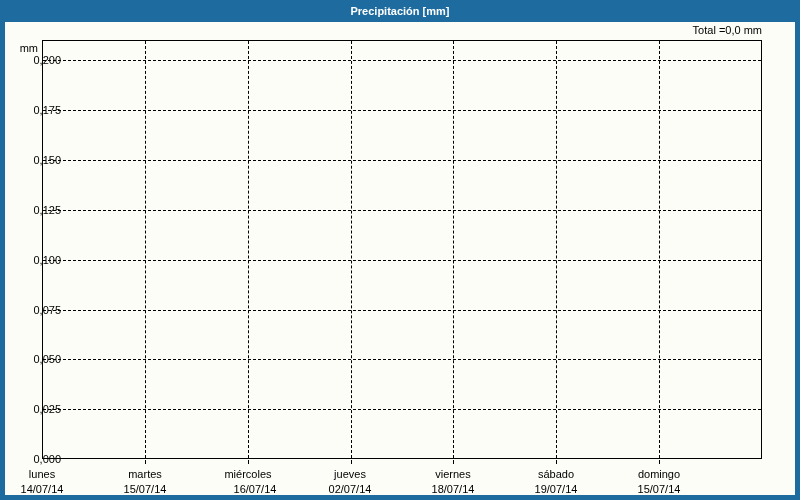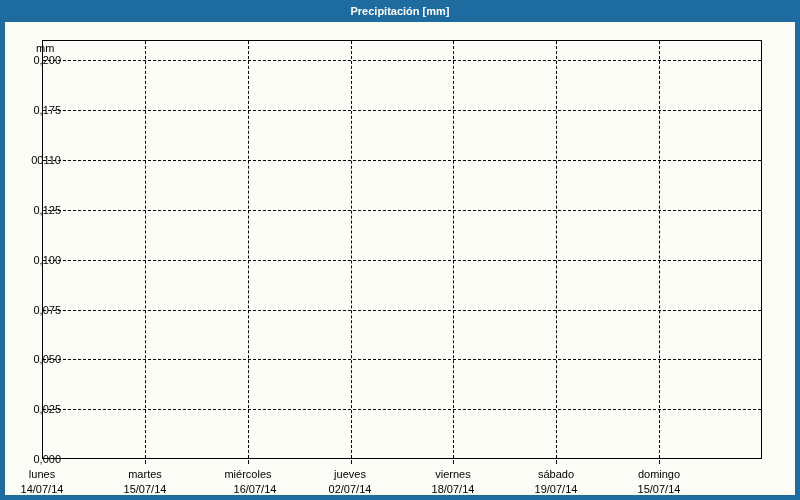--- a/index.html
+++ b/index.html
@@ -40,22 +40,22 @@
     width: 200px;
     text-align: right;
     font-size: 11px;
     color: #000;
   }
   .unit-label {
     position: absolute;
     top: 42px;
     left: 0;
     width: 38px;
+    text-align: right;
     font-size: 11px;
-    margin-left: 36px;
   }
   .plot {
     position: absolute;
     left: 42px; top: 40px;
     width: 720px; height: 419px;
     border: 1px solid #000;
     background: transparent;
   }
   .hgrid {
     position: absolute;
@@ -99,20 +99,21 @@
 <body>
 
 <div class="frame">
 
   <div class="titlebar">
     <span>Precipitación [mm]</span>
   </div>
 
   <div class="canvas"></div>
 
+  <div class="total-label">Total =0,0 mm</div>
 
   <div class="unit-label">mm</div>
 
   <div class="plot">
 
     <div class="hgrid" style="top:19px"></div>
     <div class="hgrid" style="top:69px"></div>
     <div class="hgrid" style="top:119px"></div>
     <div class="hgrid" style="top:169px"></div>
     <div class="hgrid" style="top:219px"></div>
@@ -123,21 +124,21 @@
     <div class="vgrid" style="left:102px"></div>
     <div class="vgrid" style="left:205px"></div>
     <div class="vgrid" style="left:308px"></div>
     <div class="vgrid" style="left:410px"></div>
     <div class="vgrid" style="left:513px"></div>
     <div class="vgrid" style="left:616px"></div>
   </div>
 
   <div class="ytick-label" style="top:54px">0,200</div>
   <div class="ytick-label" style="top:104px">0,175</div>
-  <div class="ytick-label" style="top:154px">00110</div>
+  <div class="ytick-label" style="top:154px">0,150</div>
   <div class="ytick-label" style="top:204px">0,125</div>
   <div class="ytick-label" style="top:254px">0,100</div>
   <div class="ytick-label" style="top:304px">0,075</div>
   <div class="ytick-label" style="top:353px">0,050</div>
   <div class="ytick-label" style="top:403px">0,025</div>
   <div class="ytick-label" style="top:453px">0,000</div>
 
   <div class="xtick" style="left:145px"></div>
   <div class="xtick" style="left:248px"></div>
   <div class="xtick" style="left:351px"></div>

